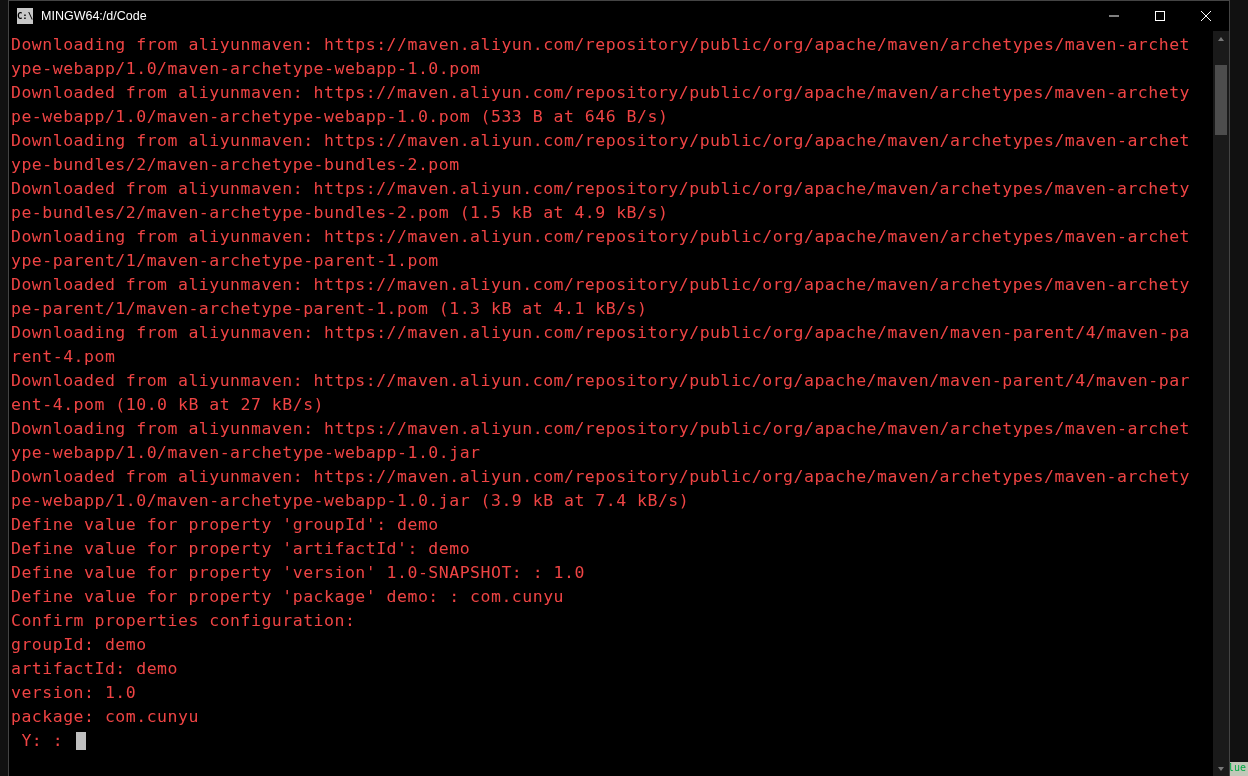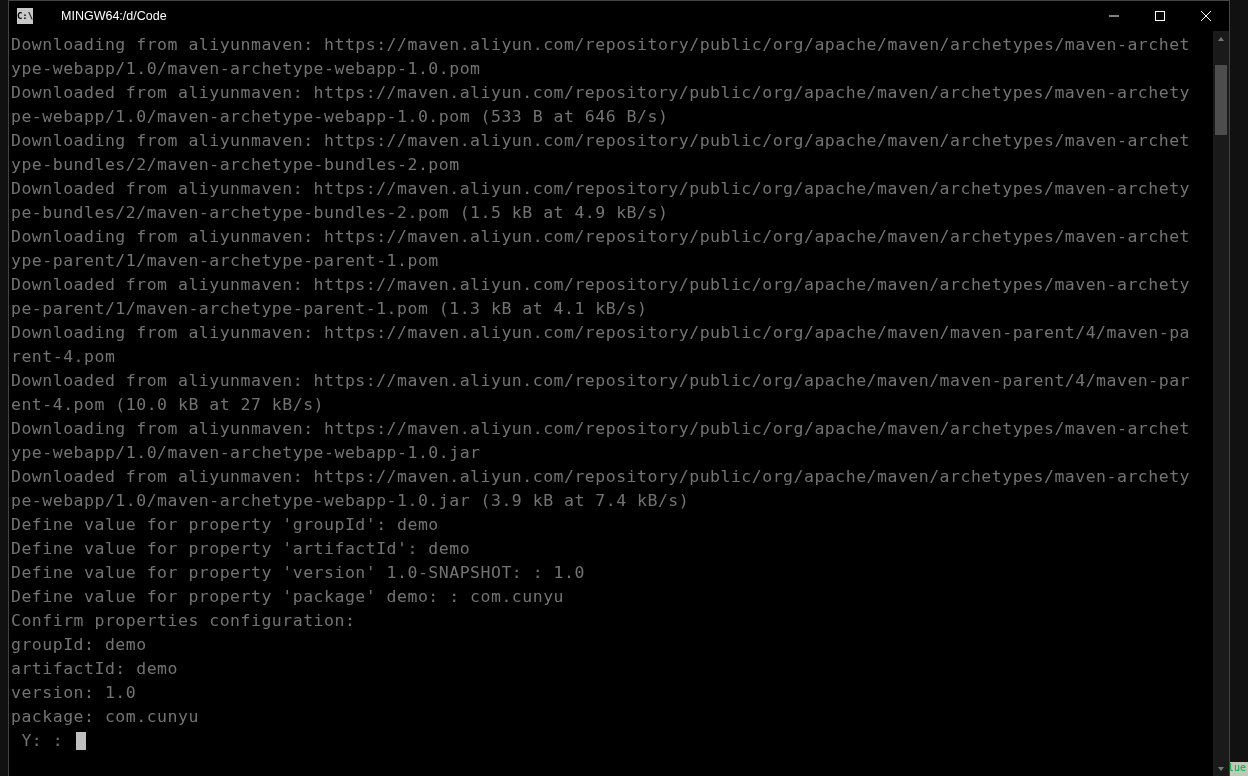--- a/index.html
+++ b/index.html
@@ -47,37 +47,37 @@
     font-family: "Segoe UI", Arial, sans-serif;
     font-size: 12.5px;
     user-select: none;
   }
   .title-icon {
     width: 16px; height: 16px; margin: 0 6px 0 8px;
     background: #c8c8c8;
     display:inline-flex; align-items:center; justify-content:center;
     color:#000; font-family: monospace; font-size:9px; font-weight:bold;
   }
-  .title-text { flex:0 0 auto; padding-left:2px;margin-left:20px; }
+  .title-text { flex:0 0 auto; padding-left:2px; }
   .title-spacer { flex:1; }
   .win-btn {
     width: 46px; height: 30px;
     display:flex; align-items:center; justify-content:center;
     color:#fff;
   }
   .win-btn svg { width:10px; height:10px; stroke:#fff; stroke-width:1; fill:none; }
   .term-body {
     flex:1;
     position:relative;
     overflow:hidden;
   }
   .term-content {
     position:absolute; top:0; left:0; right:16px; bottom:0;
     padding: 2px 14px 0 2px;
-    color: #737373;
+    color: #ef4444;
     font-size: 16.5px;
     line-height: 24px;
     letter-spacing: 0.5px;
     white-space: pre-wrap;
     word-break: break-all;
     font-family: Consolas, "Lucida Console", monospace;
   }
   .cursor {
     display:inline-block;
     width: 10px; height: 18px;

